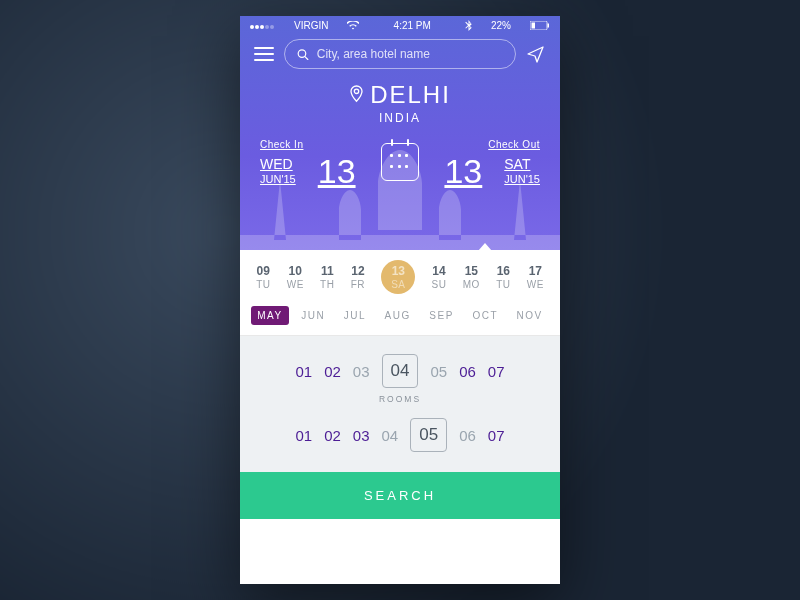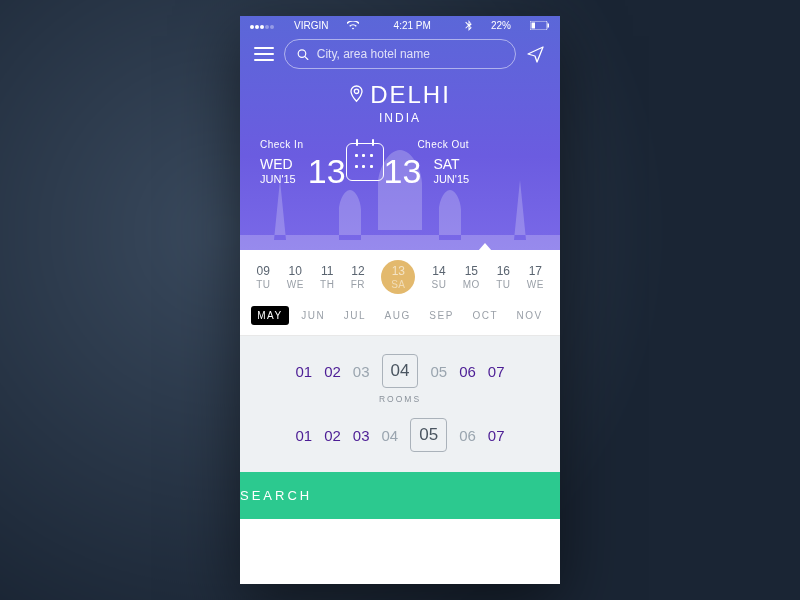--- a/index.html
+++ b/index.html
@@ -17,53 +17,53 @@
   .burger { width: 20px; height: 14px; display: flex; flex-direction: column; justify-content: space-between; cursor: pointer; }
   .burger div { height: 2px; background: #fff; border-radius: 1px; }
   .search-pill { flex: 1; height: 30px; border: 1px solid rgba(255,255,255,.5); border-radius: 16px; display: flex; align-items: center; padding: 0 12px; gap: 8px; cursor: text; }
   .search-pill input { background: none; border: none; outline: none; color: #fff; font-size: 12px; width: 100%; }
   .search-pill input::placeholder { color: rgba(255,255,255,.8); }
   .send-icon { width: 20px; height: 20px; cursor: pointer; }
   .location { text-align: center; margin-top: 8px; position: relative; z-index: 2; }
   .city-row { display: flex; align-items: baseline; justify-content: center; gap: 6px; }
   .city { font-size: 24px; letter-spacing: 2px; font-weight: 400; }
   .country { font-size: 12px; letter-spacing: 2px; margin-top: 2px; font-weight: 300; }
-  .dates { display: flex; align-items: flex-end; padding: 0 20px 16px; margin-top: 14px; position: relative; z-index: 2; }
+  .dates { display: flex; align-items: flex-end; justify-content: space-between; padding: 0 20px 16px; margin-top: 14px; position: relative; z-index: 2; text-decoration: underline; }
   .date-col { display: flex; flex-direction: column; }
   .date-col.in { align-items: flex-start; }
   .date-col.out { align-items: flex-end; }
   .date-label { font-size: 10px; font-weight: 300; letter-spacing: .5px; margin-bottom: 4px; }
-  .date-row { display: flex; align-items: center; gap: 12px; }
+  .date-row { display: flex; align-items: center; gap: 22px; }
   .day-num { font-size: 34px; font-weight: 200; line-height: 1; }
   .day-meta { display: flex; flex-direction: column; font-size: 11px; line-height: 1.2; }
   .day-meta .wd { font-size: 14px; }
   .cal-icon { width: 38px; height: 38px; border: 1.5px solid #fff; border-radius: 6px; position: relative; align-self: center; margin-bottom: 4px; }
   .cal-icon:before, .cal-icon:after { content: ""; position: absolute; top: -5px; width: 2px; height: 7px; background: #fff; border-radius: 1px; }
   .cal-icon:before { left: 9px; } .cal-icon:after { right: 9px; }
   .cal-dots { position: absolute; inset: 10px 8px 6px; display: grid; grid-template-columns: repeat(3,1fr); gap: 3px; }
   .cal-dots i { width: 3px; height: 3px; background: #fff; border-radius: 1px; }
   .pointer { position: absolute; right: 68px; bottom: -1px; width: 0; height: 0; border-left: 7px solid transparent; border-right: 7px solid transparent; border-bottom: 8px solid #fff; }
   .day-strip { display: flex; justify-content: space-around; align-items: center; padding: 10px 8px 8px; }
   .day-item { text-align: center; color: #9aa0a8; cursor: pointer; }
-  .day-item .n { font-size: 12px; font-weight: 400; color: #5a6470; }
+  .day-item .n { font-size: 12px; font-weight: 700; color: #5a6470; }
   .day-item .d { font-size: 10px; letter-spacing: .5px; margin-top: 1px; }
   .day-item.sel { background: #e3b96d; width: 34px; height: 34px; border-radius: 50%; display: flex; flex-direction: column; align-items: center; justify-content: center; color: rgba(255,255,255,.5); }
   .day-item.sel .n { color: rgba(255,255,255,.6); }
   .month-strip { display: flex; justify-content: space-around; padding: 4px 8px 10px; border-bottom: 1px solid #e8e8e8; }
   .month { font-size: 10px; letter-spacing: 1.5px; color: #9aa0a8; cursor: pointer; padding: 4px 6px; border-radius: 3px; }
-  .month.sel { background: #000000; color: #fff; }
+  .month.sel { background: #701a75; color: #fff; }
   .pickers { background: #eef1f3; padding: 18px 0 20px; }
   .picker { text-align: center; }
   .picker + .picker { margin-top: 14px; }
   .nums { display: flex; justify-content: center; align-items: center; gap: 12px; font-size: 16px; }
   .nums span { color: #4c1d95; font-weight: 300; cursor: pointer; font-size: 15px; }
   .nums span.near { color: #9aa5af; }
   .nums span.sel { color: #4a5560; border: 1px solid #aab2ba; border-radius: 4px; padding: 6px 8px; font-size: 17px; }
   .picker-label { font-size: 8.5px; letter-spacing: 2px; color: #8a929b; margin-top: 6px; }
-  .search-btn { background: #2cc98f; color: #fff; padding: 16px 0; font-size: 13px; letter-spacing: 3px; cursor: pointer; }
+  .search-btn { background: #2cc98f; color: #fff; text-align: center; padding: 16px 0; font-size: 13px; letter-spacing: 3px; cursor: pointer; }
   .pin-svg { vertical-align: -2px; }
 </style>
 </head>
 <body>
 <div class="bg-blur"></div>
 
 <div class="phone">
   <div class="hero">
     <div class="taj">
       <svg viewBox="0 0 320 110">

